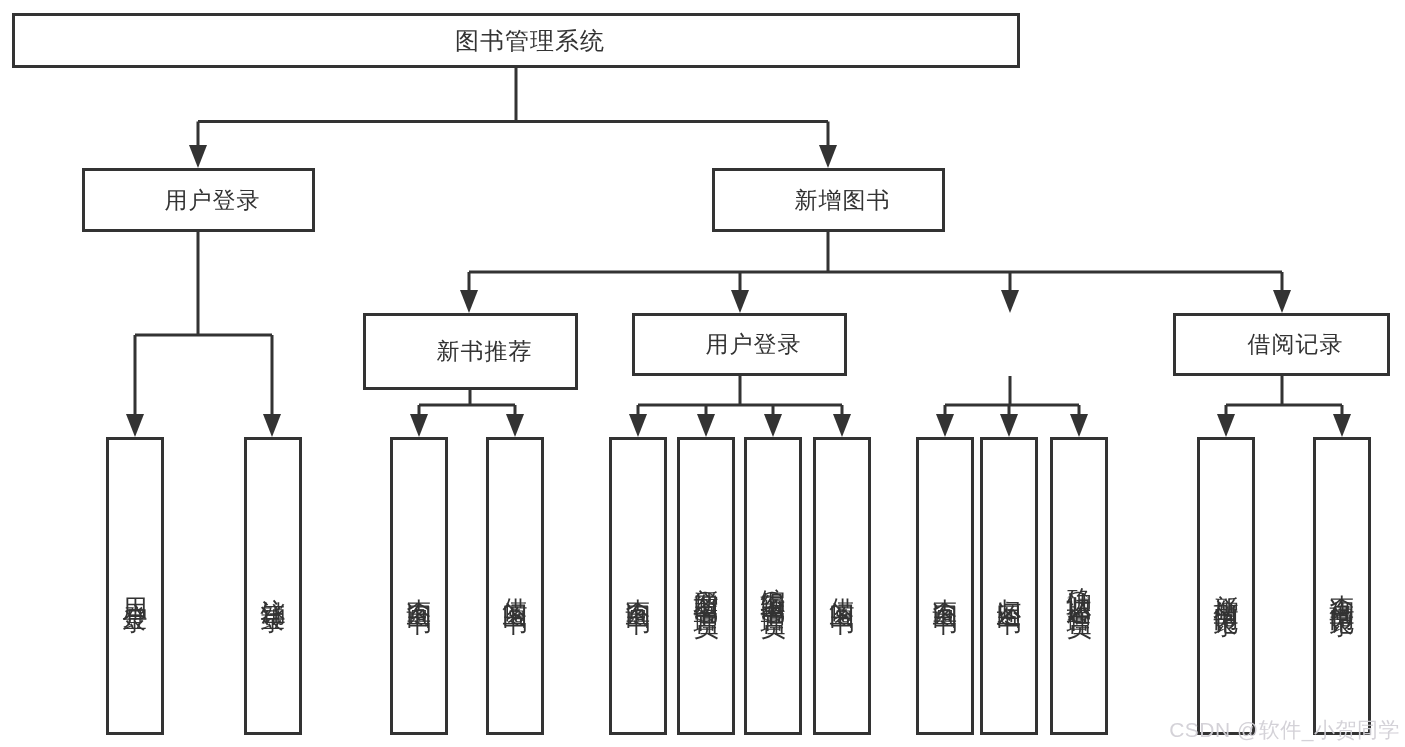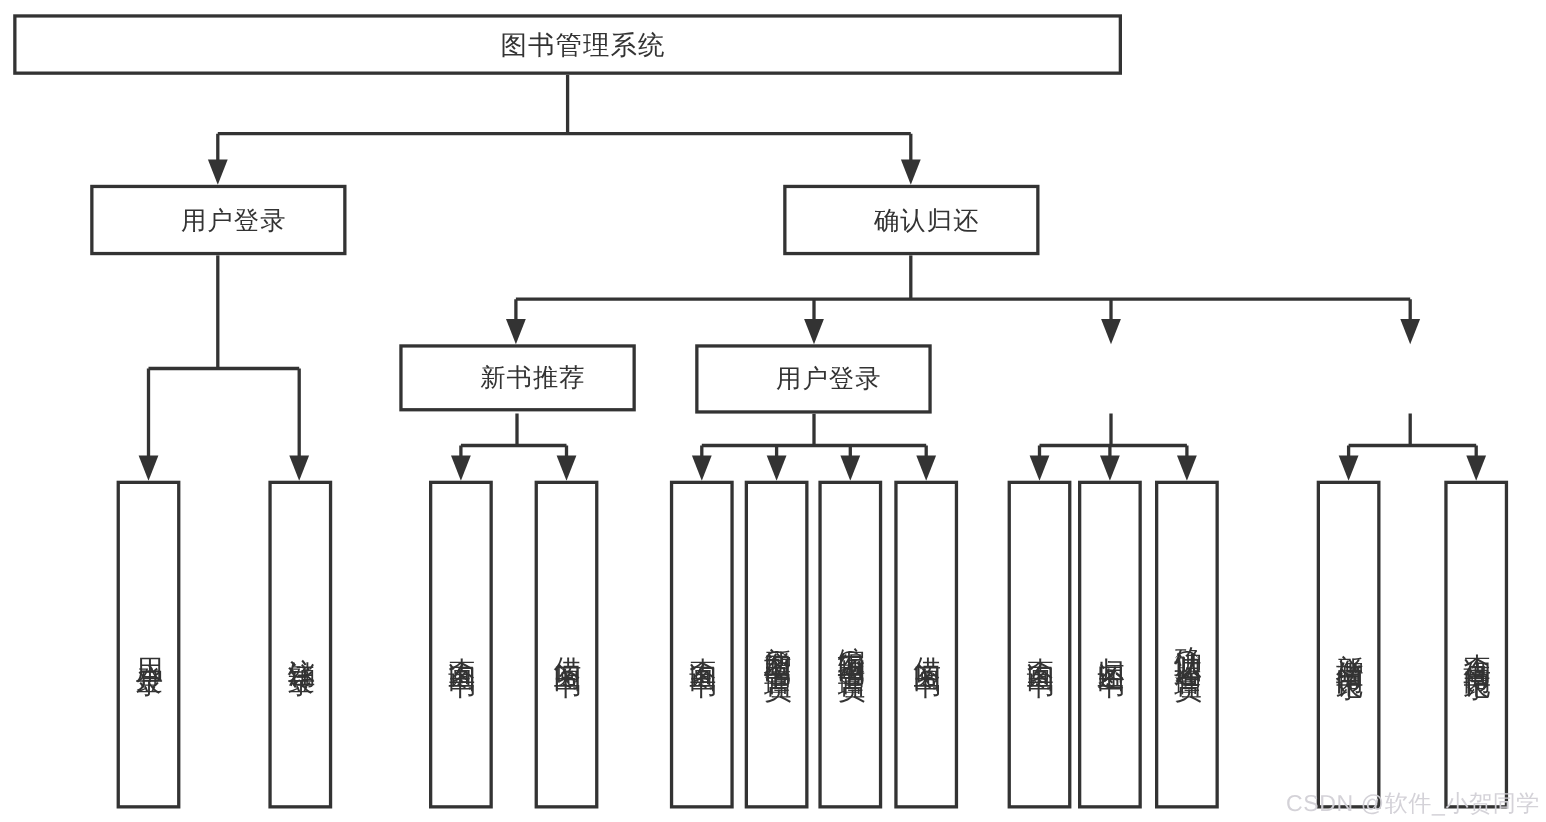--- a/index.html
+++ b/index.html
@@ -85,24 +85,25 @@
       <polygon points="1000,414 1018,414 1009,437"></polygon>
       <polygon points="1070,414 1088,414 1079,437"></polygon>
       <polygon points="1217,414 1235,414 1226,437"></polygon>
       <polygon points="1333,414 1351,414 1342,437"></polygon>
     </g>
   </svg>
 
   <div class="node h root" style="left:12px; top:13px; width:1008px; height:55px;">图书管理系统</div>
 
   <div class="node h" style="left:82px; top:168px; width:233px; height:64px;">用户登录</div>
-  <div class="node h" style="left:712px; top:168px; width:233px; height:64px;">确认归还</div>
+  <div class="node h" style="left:712px; top:168px; width:233px; height:64px;">新增图书</div>
 
-  <div class="node h" style="left:363px; top:313px; width:215px; height:61px;">新书推荐</div>
+  <div class="node h" style="left:363px; top:313px; width:215px; height:77px;">新书推荐</div>
   <div class="node h" style="left:632px; top:313px; width:215px; height:63px;">用户登录</div>
+  <div class="node h" style="left:1173px; top:313px; width:217px; height:63px;">借阅记录</div>
 
   <div class="node v" style="left:106px; top:437px; width:58px; height:298px;">用户登录</div>
   <div class="node v" style="left:244px; top:437px; width:58px; height:298px;">注销登录</div>
 
   <div class="node v" style="left:390px; top:437px; width:58px; height:298px;">查询图书</div>
   <div class="node v" style="left:486px; top:437px; width:58px; height:298px;">借阅图书</div>
 
   <div class="node v" style="left:609px; top:437px; width:58px; height:298px;">查询图书</div>
   <div class="node v" style="left:677px; top:437px; width:58px; height:298px;">新增图书（管理员）</div>
   <div class="node v" style="left:744px; top:437px; width:58px; height:298px;">编辑图书（管理员）</div>

